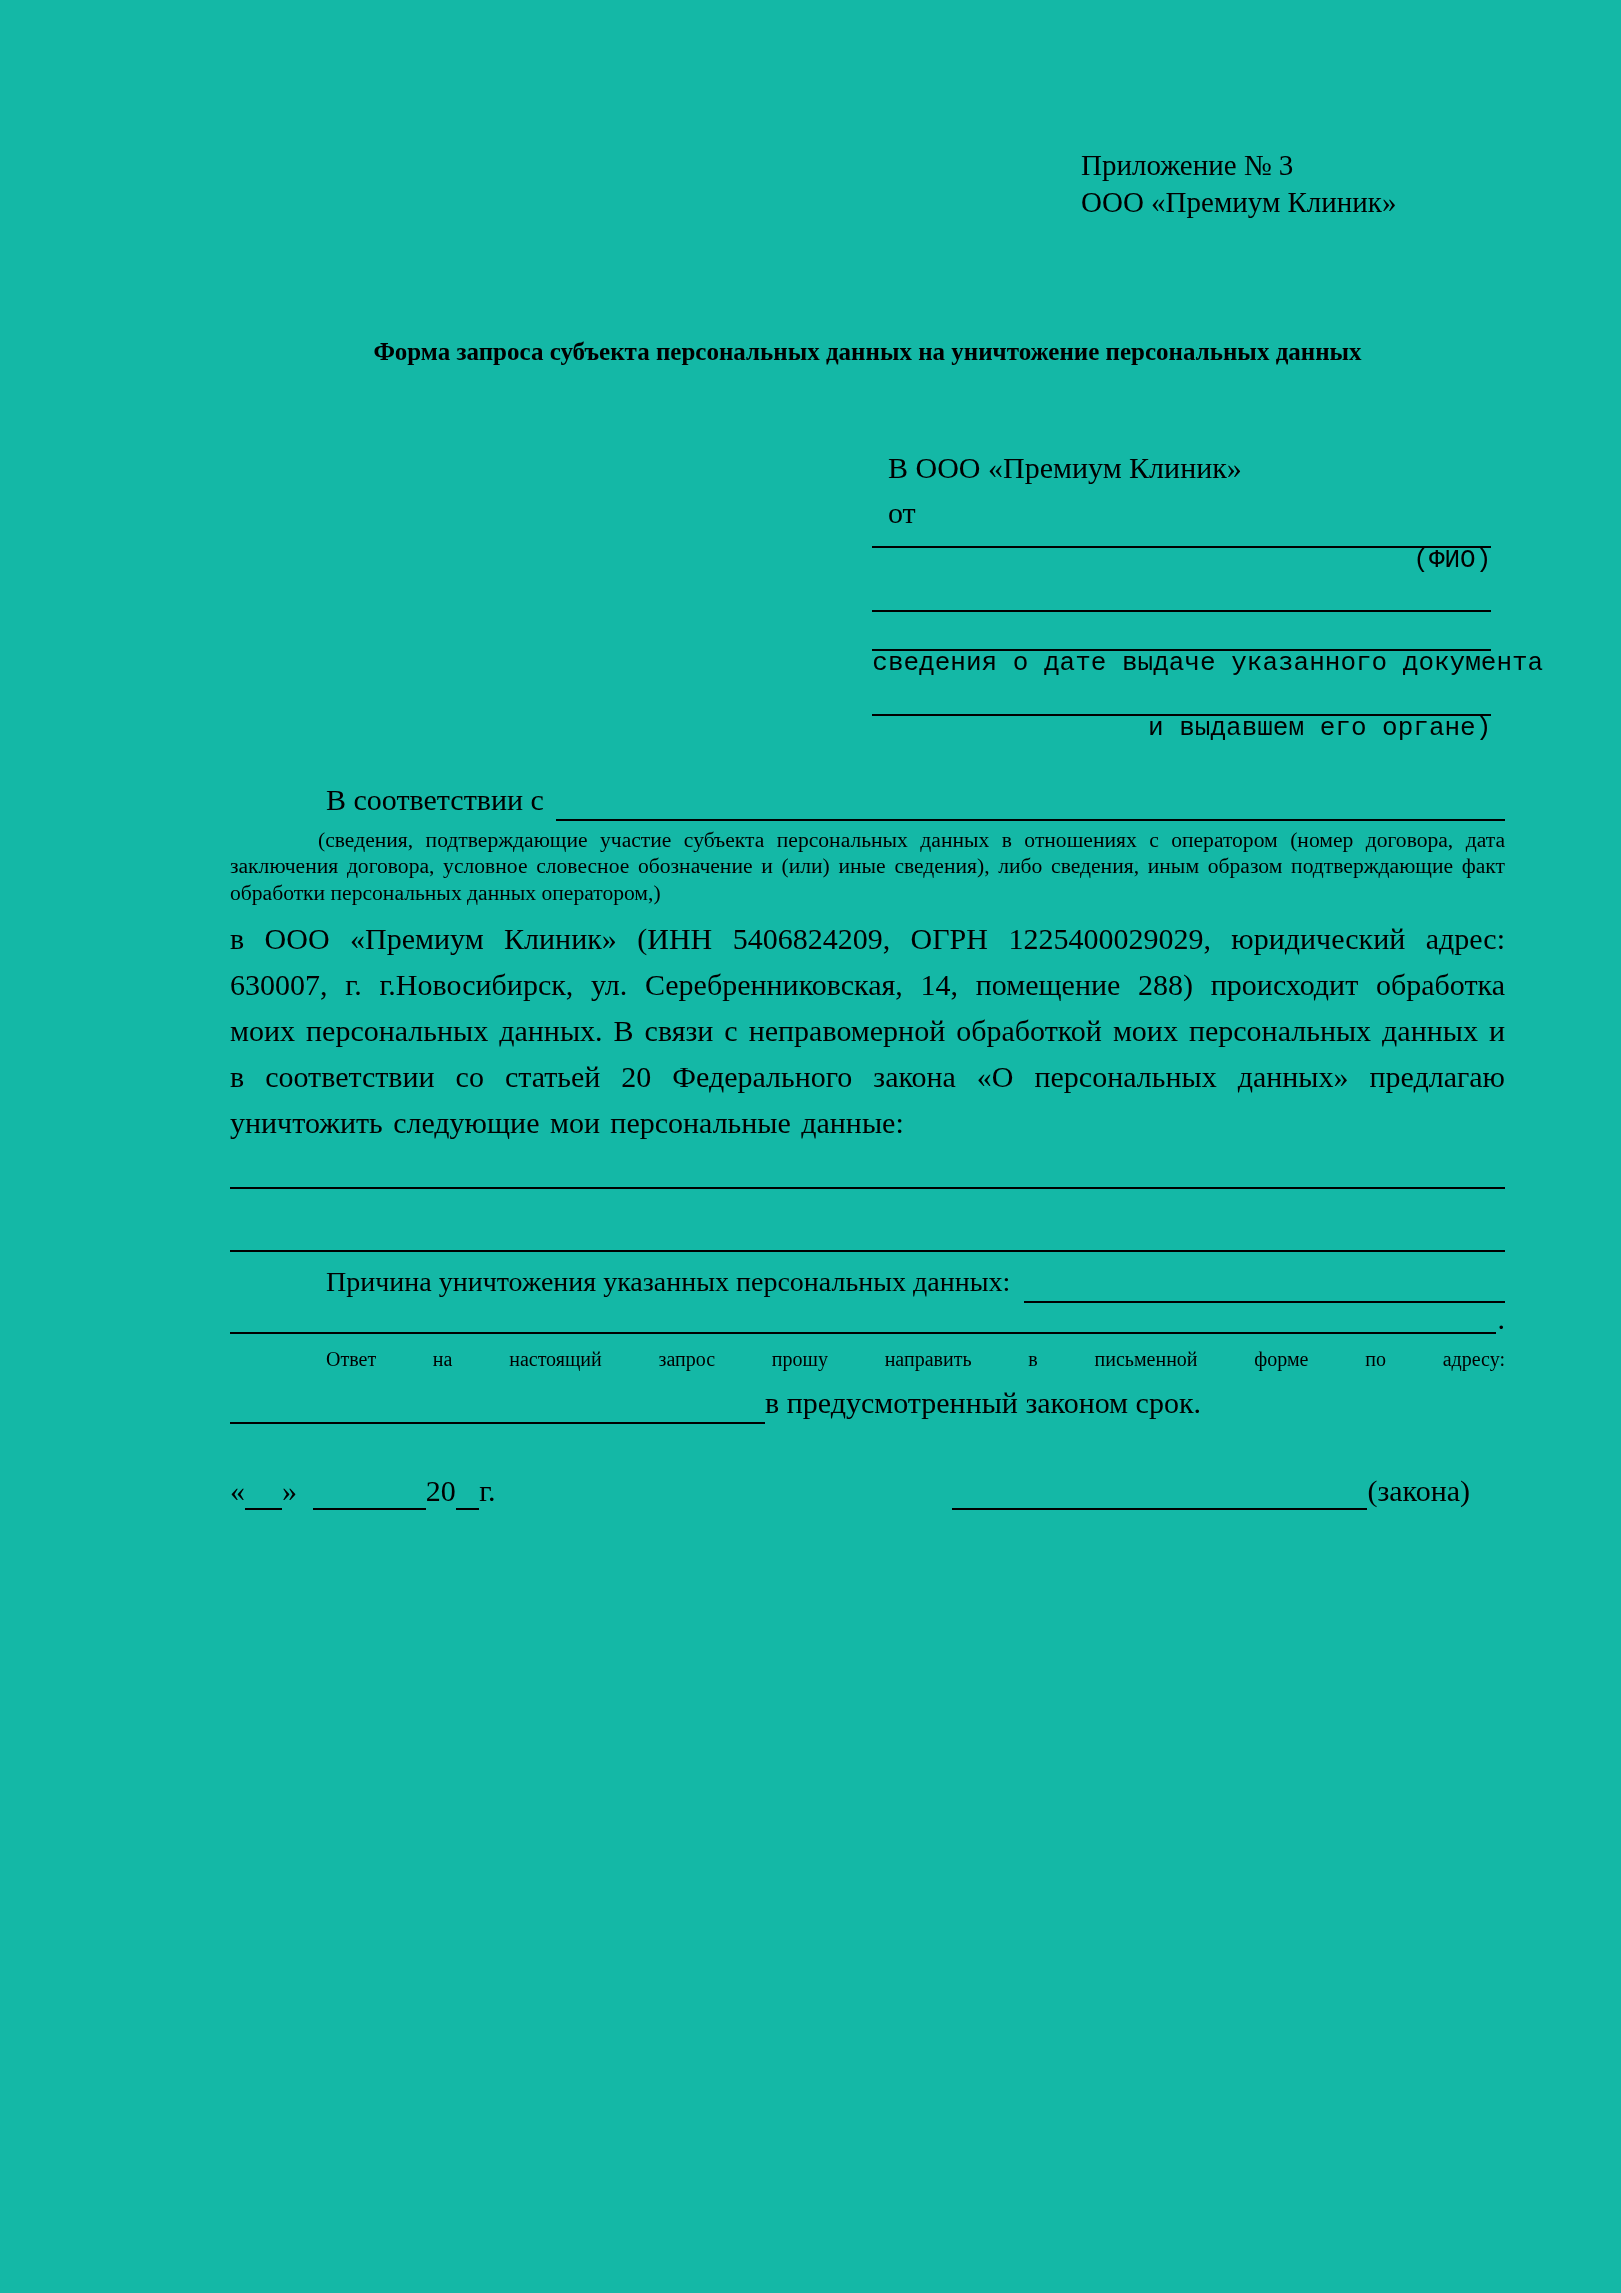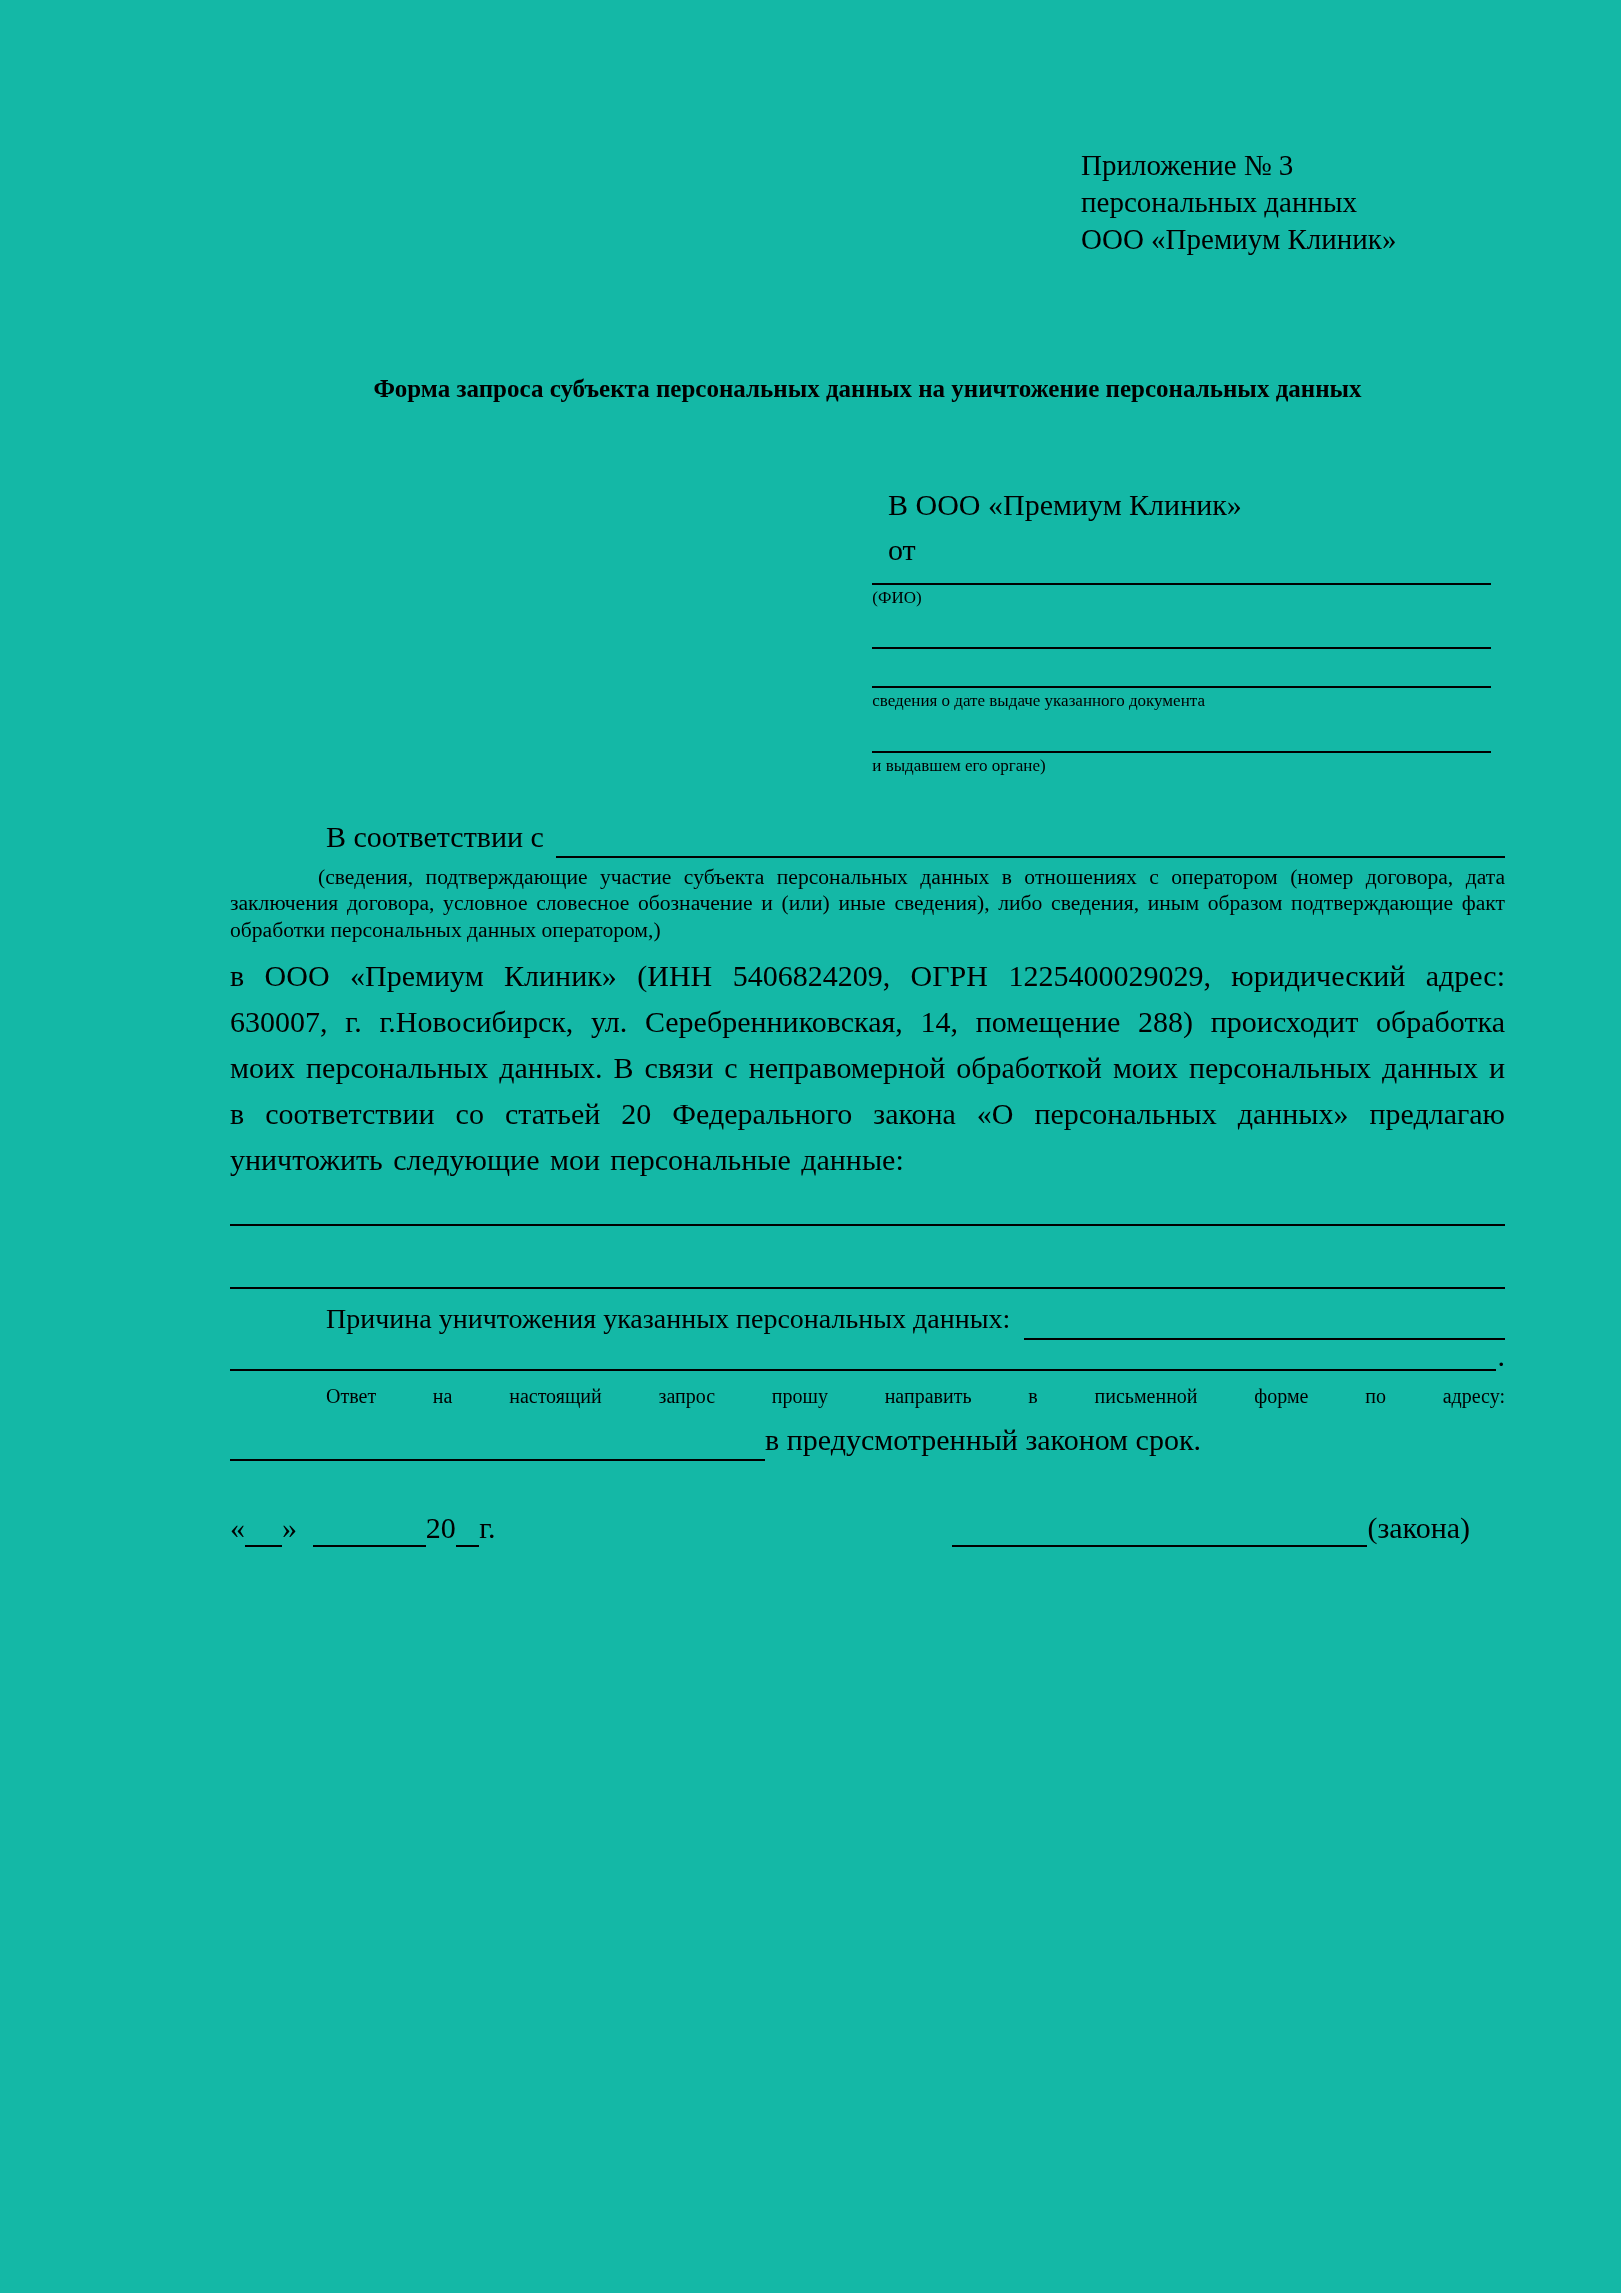--- a/index.html
+++ b/index.html
@@ -36,24 +36,25 @@
     margin: 74px 13.7px 0 auto;
     width: 619px;
     font-size: 30px;
     line-height: 39px;
   }
   .addressee .org { padding-left: 15.7px; }
   .addressee .from { padding-left: 15.7px; margin-top: 5.9px; }
   .addressee .field-line { height: 15.7px; border-bottom: 2.9px solid #000; }
   .addressee .field-line.tall { height: 39px; }
   .addressee .caption {
-    font-size: 17px;
+    font-size: 26px;
     line-height: 25.5px;
-    text-align: left;
+    text-align: right;
     white-space: nowrap;
+    font-family: Liberation Mono, monospace;
   }
   
   .accordance {
     margin-top: 37px;
     display: flex;
     align-items: flex-end;
     font-size: 30px;
     line-height: 43px;
   }
   .accordance .lbl { margin-left: 96px; margin-right: 11.8px; white-space: nowrap; }
@@ -127,21 +128,20 @@
   .sig-group .line { width: 415px; border-bottom: 2.9px solid #000; height: 33px; }
   .sig-group .cap { white-space: nowrap; }
 </style>
 </head>
 <body>
 
 <div class="page">
 
   <div class="annex">
     <div>Приложение № 3</div>
-    <div>персональных данных</div>
     <div>ООО «Премиум Клиник»</div>
   </div>
 
   <div class="doc-title">Форма запроса субъекта персональных данных на уничтожение персональных данных</div>
 
   <div class="addressee">
     <div class="org">В ООО «Премиум Клиник»</div>
     <div class="from">от</div>
     <div class="field-line"></div>
     <div class="caption">(ФИО)</div>

